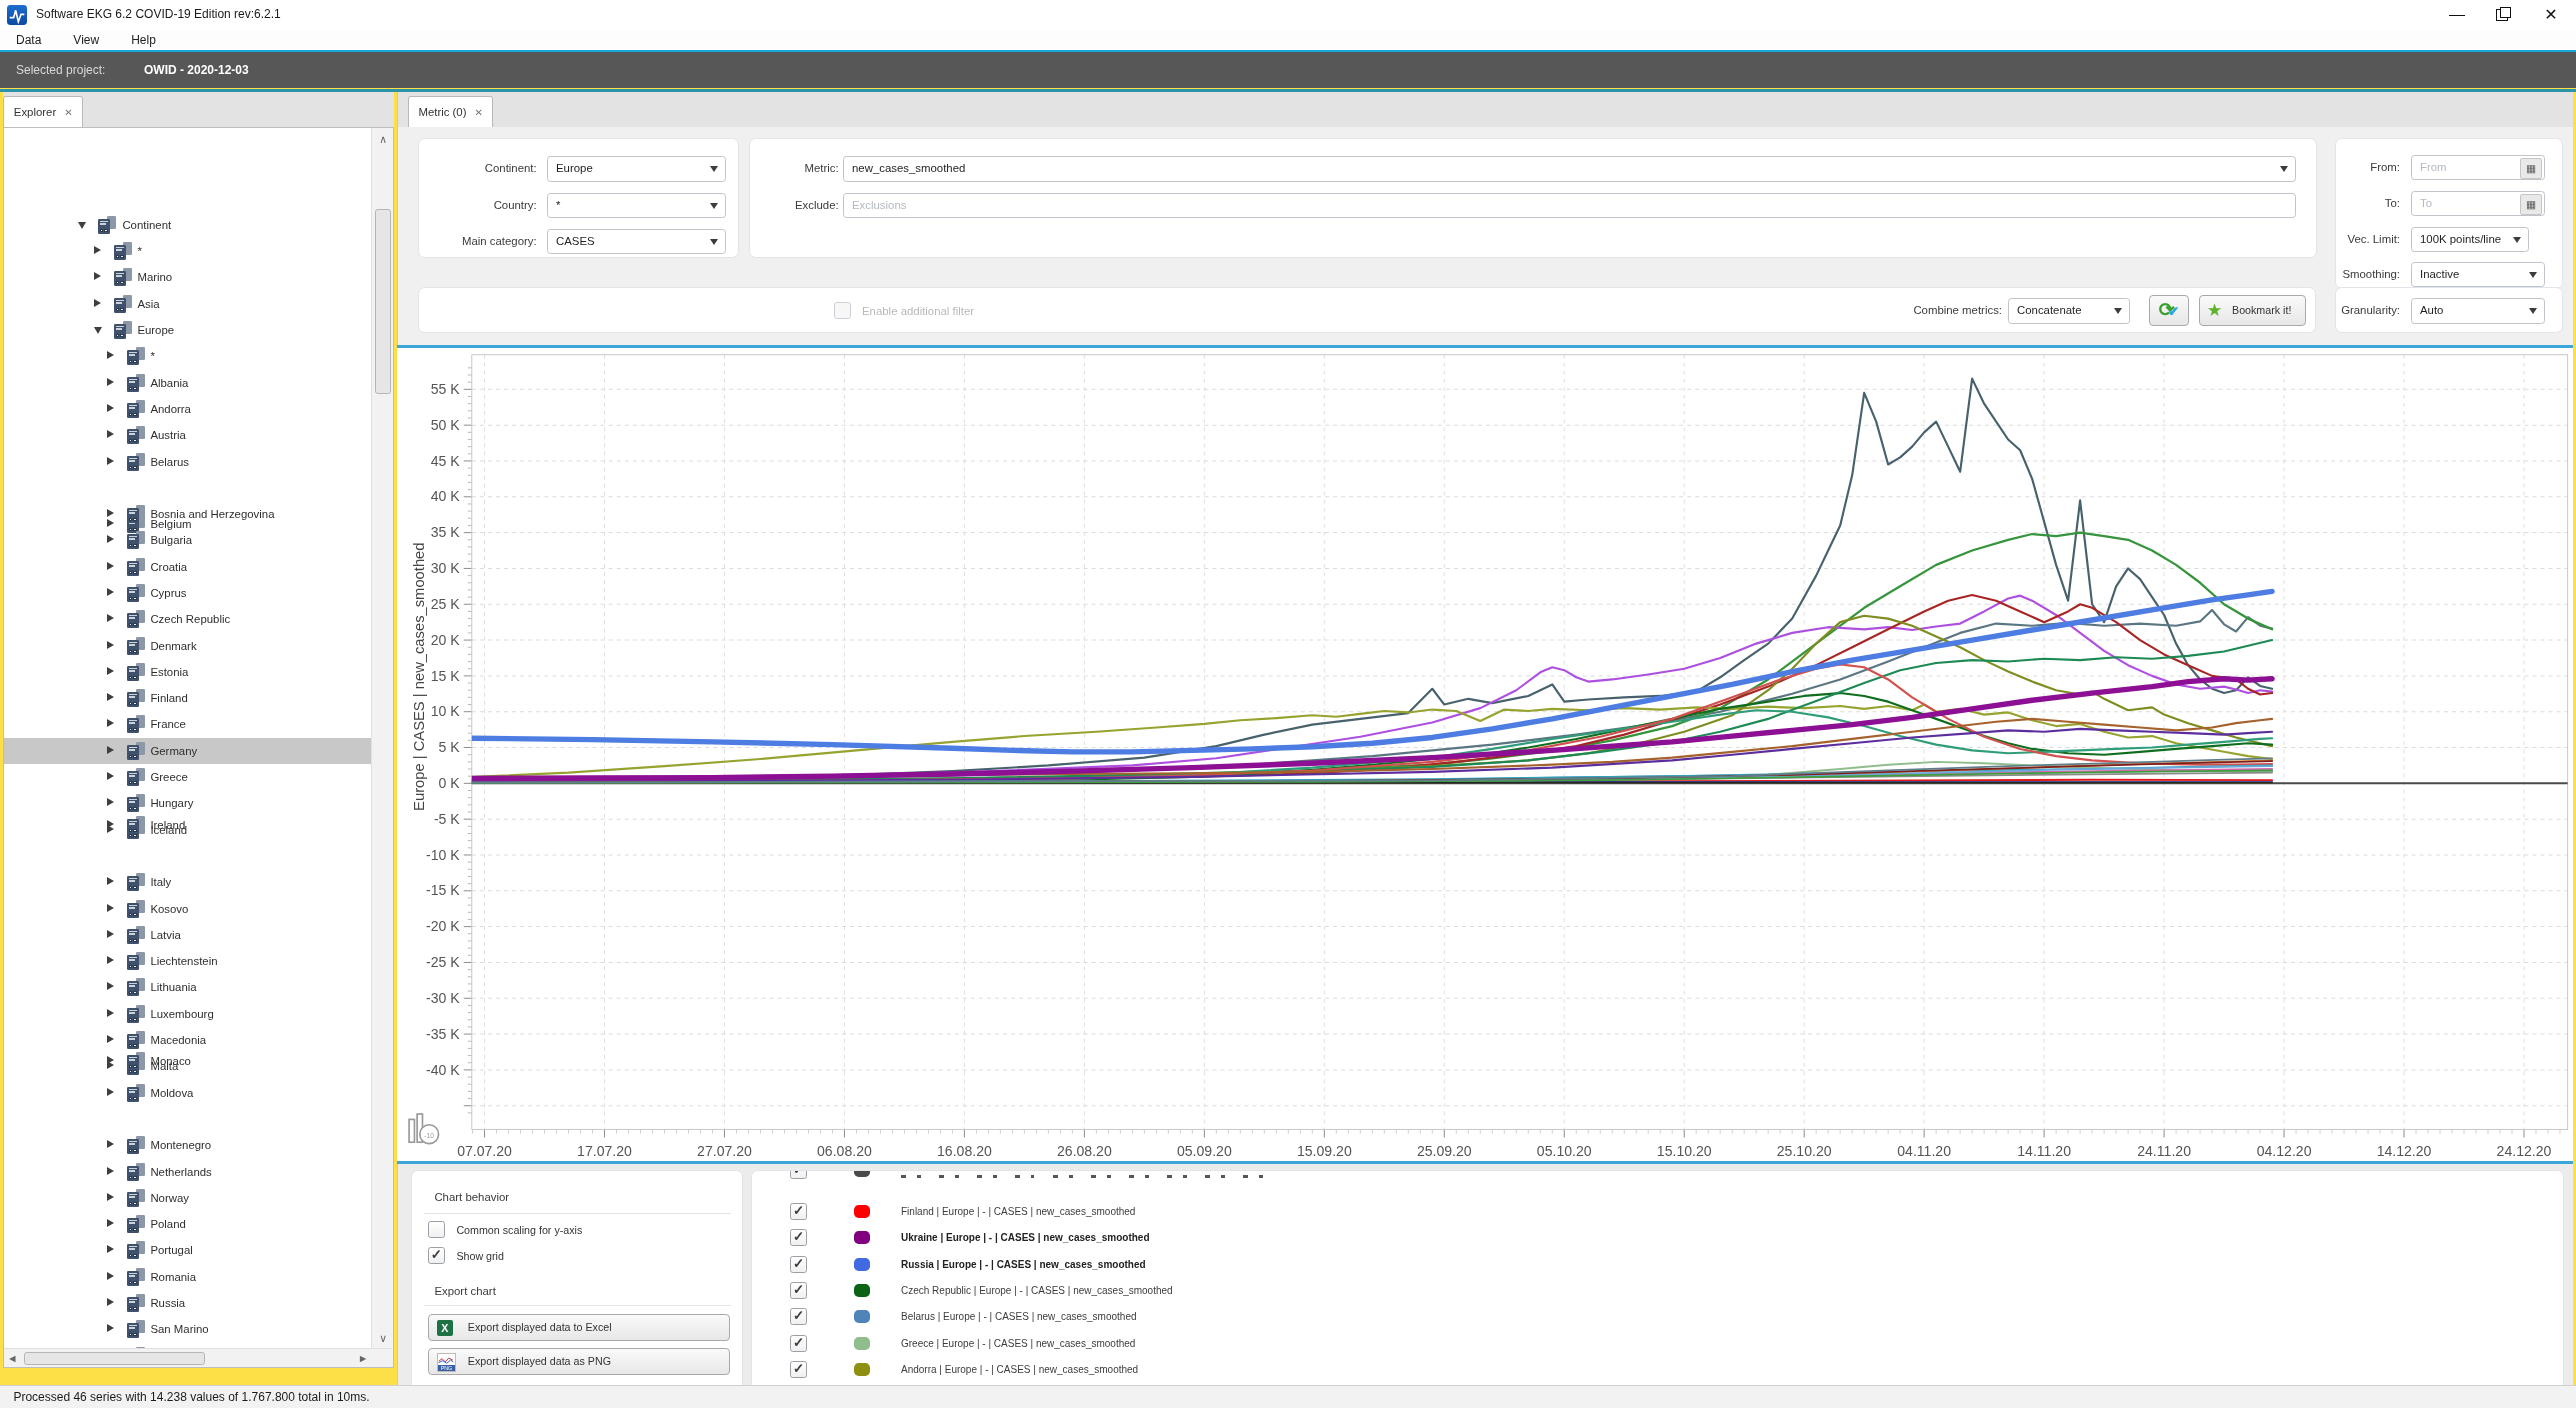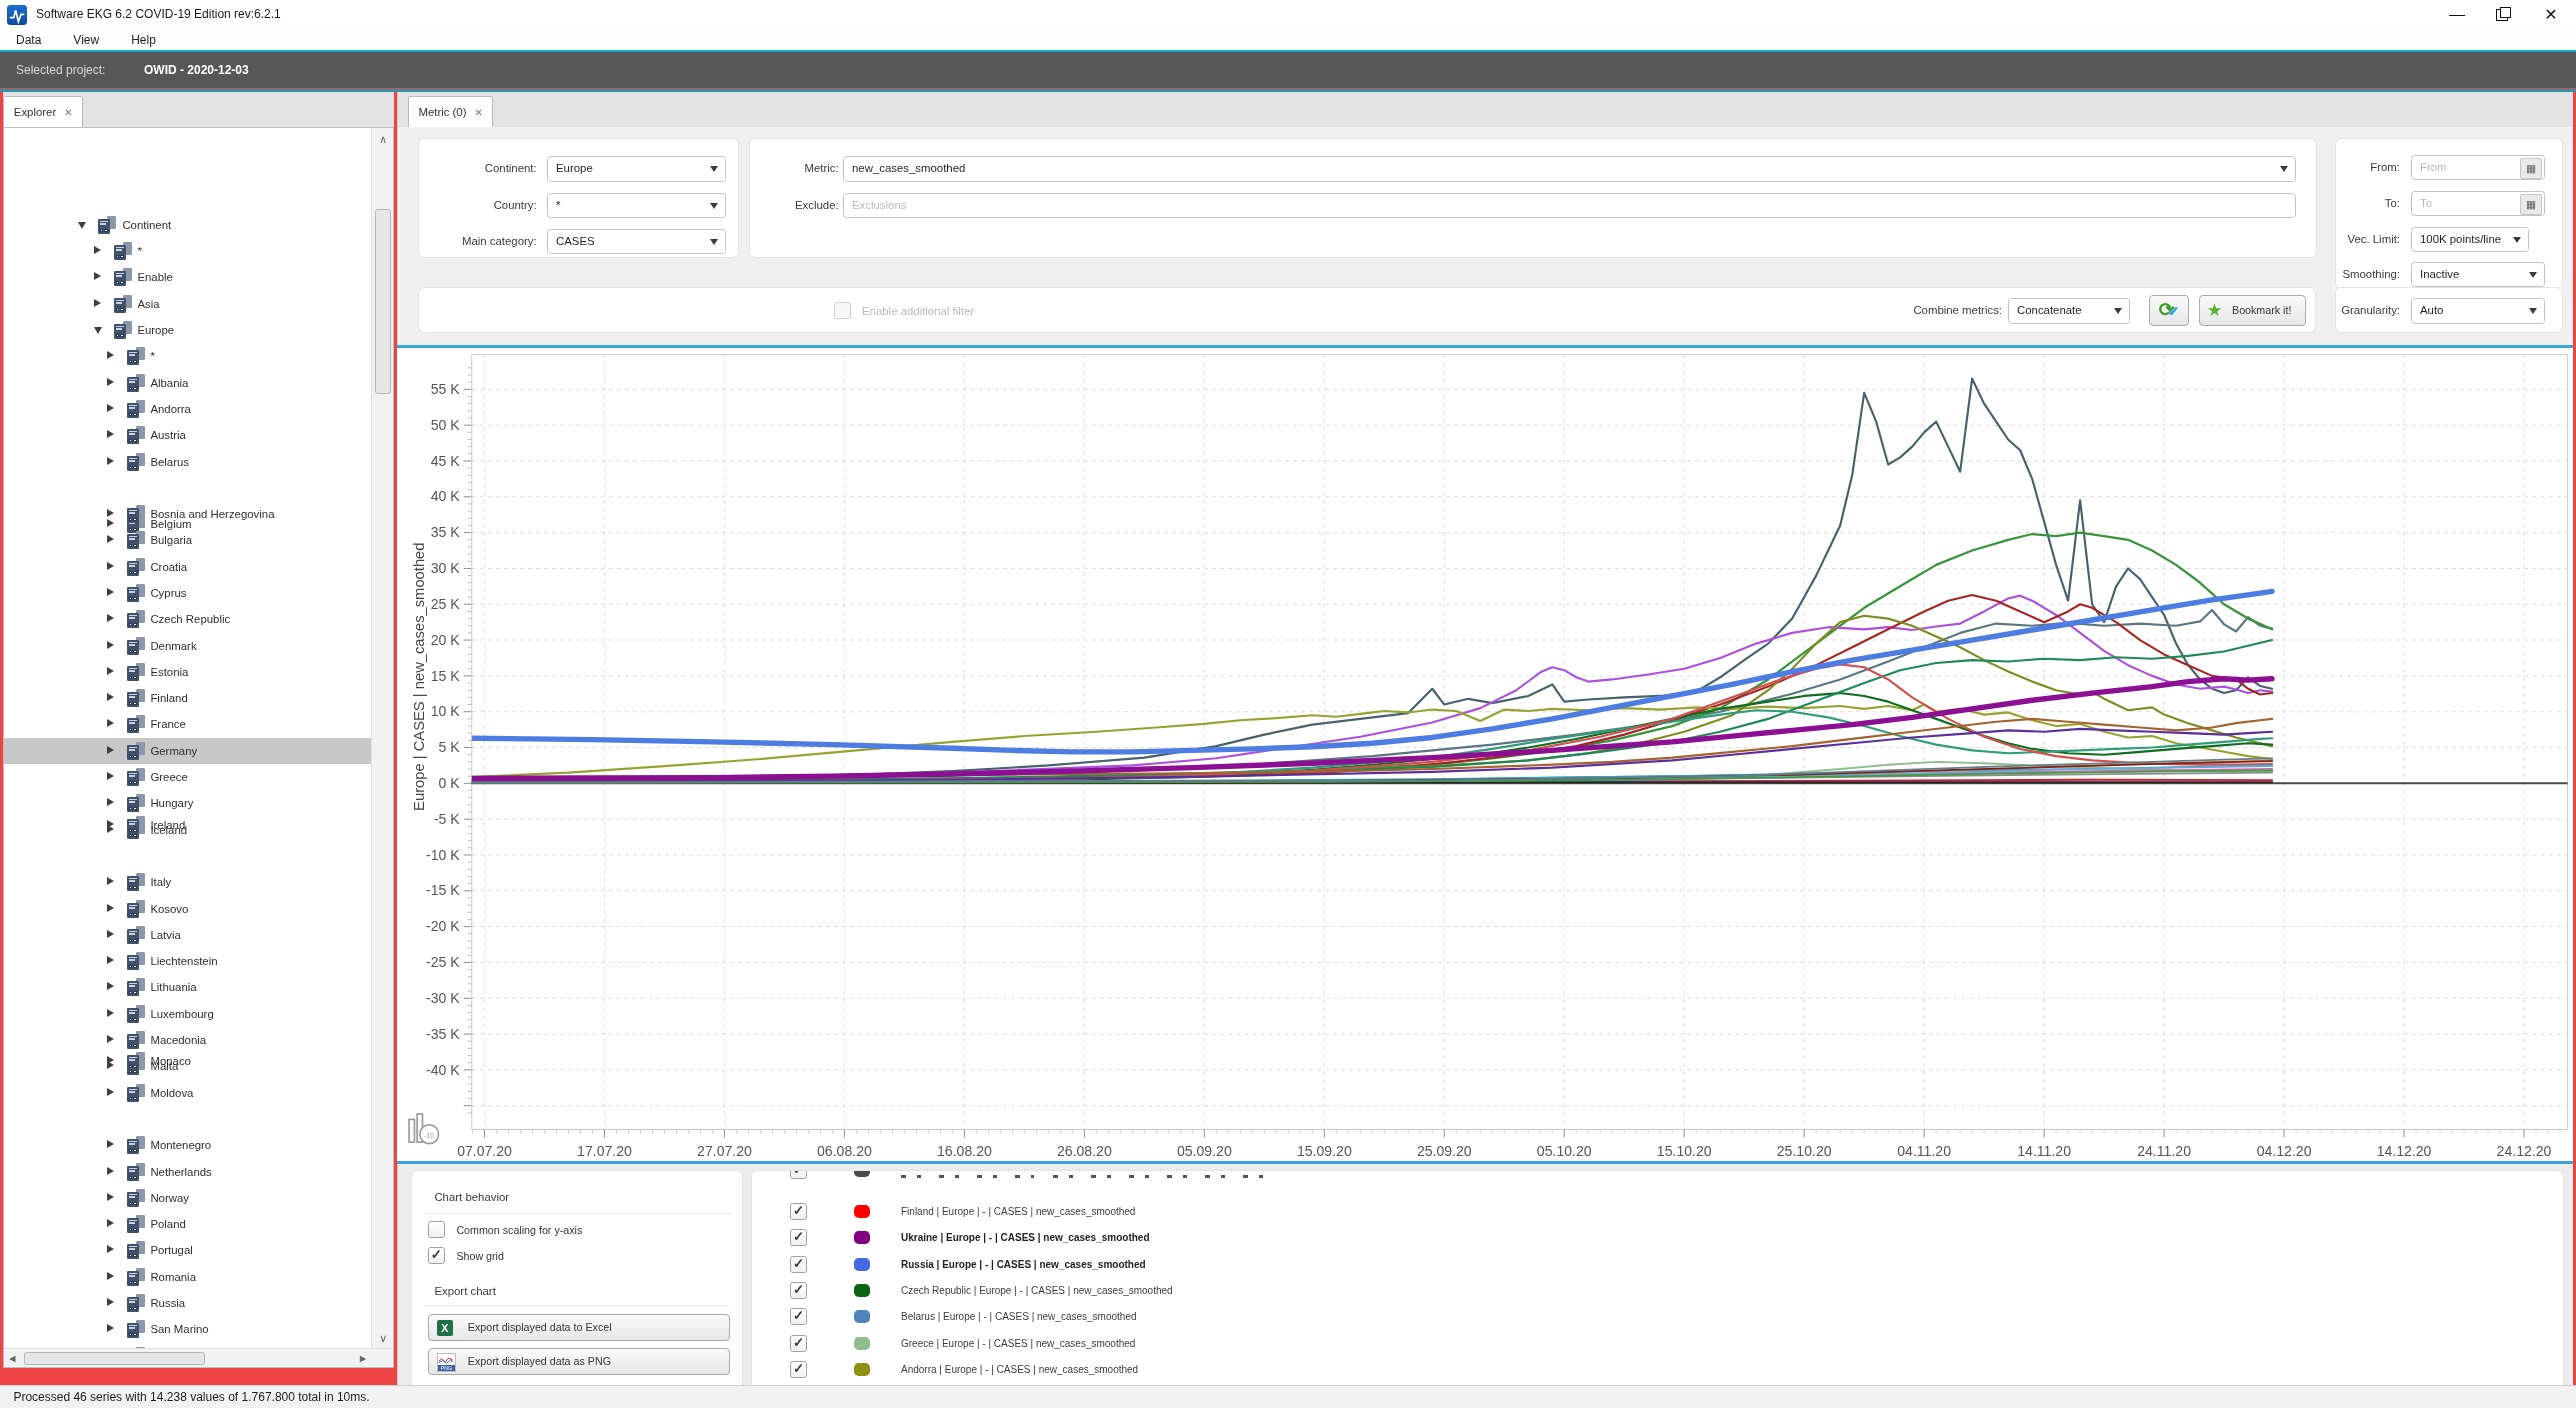--- a/index.html
+++ b/index.html
@@ -1,17 +1,17 @@
 <!DOCTYPE html>
 <html style="font-size:10.7px"><head>
 <meta charset="utf-8">
 <style>
   html,body{margin:0;padding:0;background:#fff;overflow:hidden;}
   body{width:2576px;height:1409px;font-family:"Liberation Sans",sans-serif;-webkit-font-smoothing:antialiased;}
-  #app{position:relative;width:2576px;height:1409px;background:#ef4444;}
+  #app{position:relative;width:2576px;height:1409px;background:#fde047;}
   .abs{position:absolute;}
   
   #titlebar{left:0;top:0;width:2576px;height:29.5px;background:#ffffff;}
   #appicon{left:6.7px;top:4.7px;width:20px;height:20px;border-radius:3.4px;background:linear-gradient(#1c6fd0,#0d49a0);}
   #title-text{left:36px;top:0;height:29.5px;line-height:29.5px;font-size:12px;color:#1a1a1a;}
   .winbtn{top:0;height:29.5px;width:38px;text-align:center;line-height:29.5px;color:#111;}
   #menubar{left:0;top:29.5px;width:2576px;height:20px;background:#fdfdfd;}
   .menu-item{display:inline-block;padding:0 16px 0 0;margin-left:16px;font-size:12px;color:#222;line-height:20px;}
   #cyanline{left:0;top:50px;width:2576px;height:2.7px;background:#19a6d8;}
   #projectbar{left:0;top:52px;width:2576px;height:36px;background:#575757;}
@@ -138,21 +138,21 @@
           <span class="tarrow r" style="left: 90px;"></span>
           <span class="ticon" style="left: 110px;">
             <span class="b"></span>
             <span class="f">
               <i style="top:2px;width:8px;"></i>
               <i style="top:4.7px;width:6px;"></i>
               <u style="left:1.3px;"></u>
               <u style="left:6px;"></u>
             </span>
           </span>
-          <span class="tlabel" style="left: 133px;">Enable</span>
+          <span class="tlabel" style="left: 133px;">Marino</span>
         </div>
         <div class="trow" style="top: 163px;">
           <span class="tarrow r" style="left: 90px;"></span>
           <span class="ticon" style="left: 110px;">
             <span class="b"></span>
             <span class="f">
               <i style="top:2px;width:8px;"></i>
               <i style="top:4.7px;width:6px;"></i>
               <u style="left:1.3px;"></u>
               <u style="left:6px;"></u>

